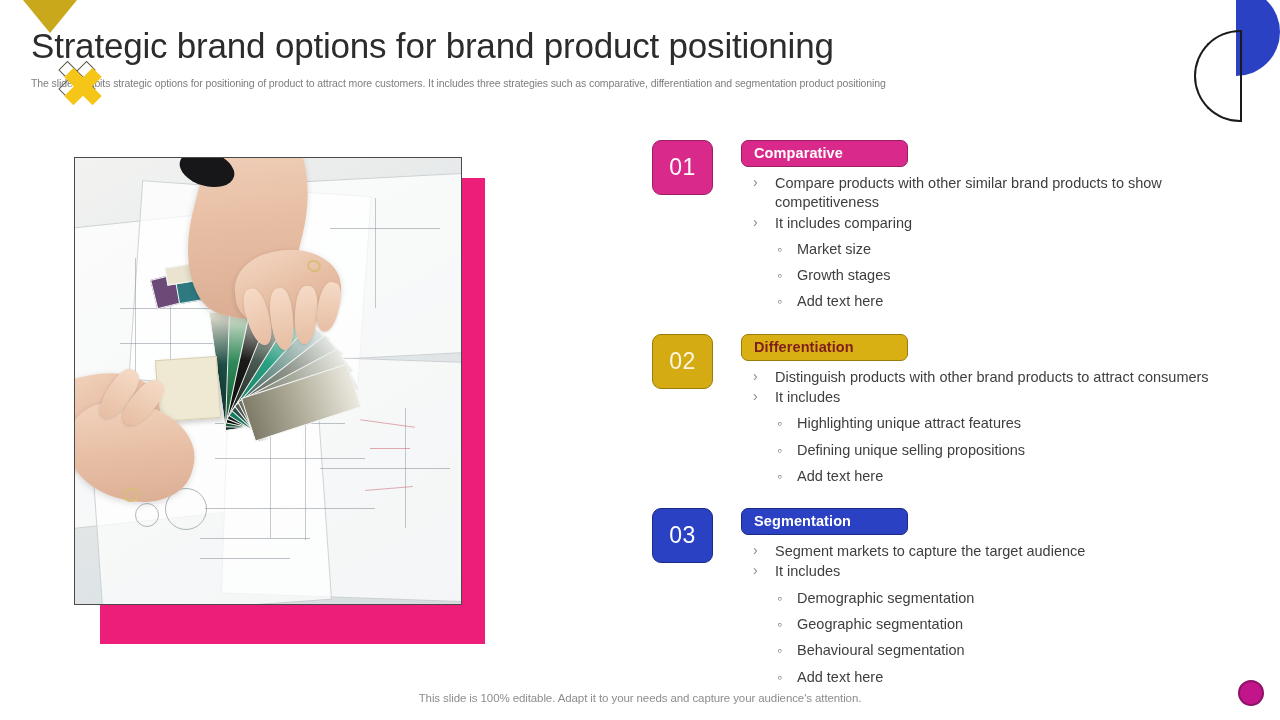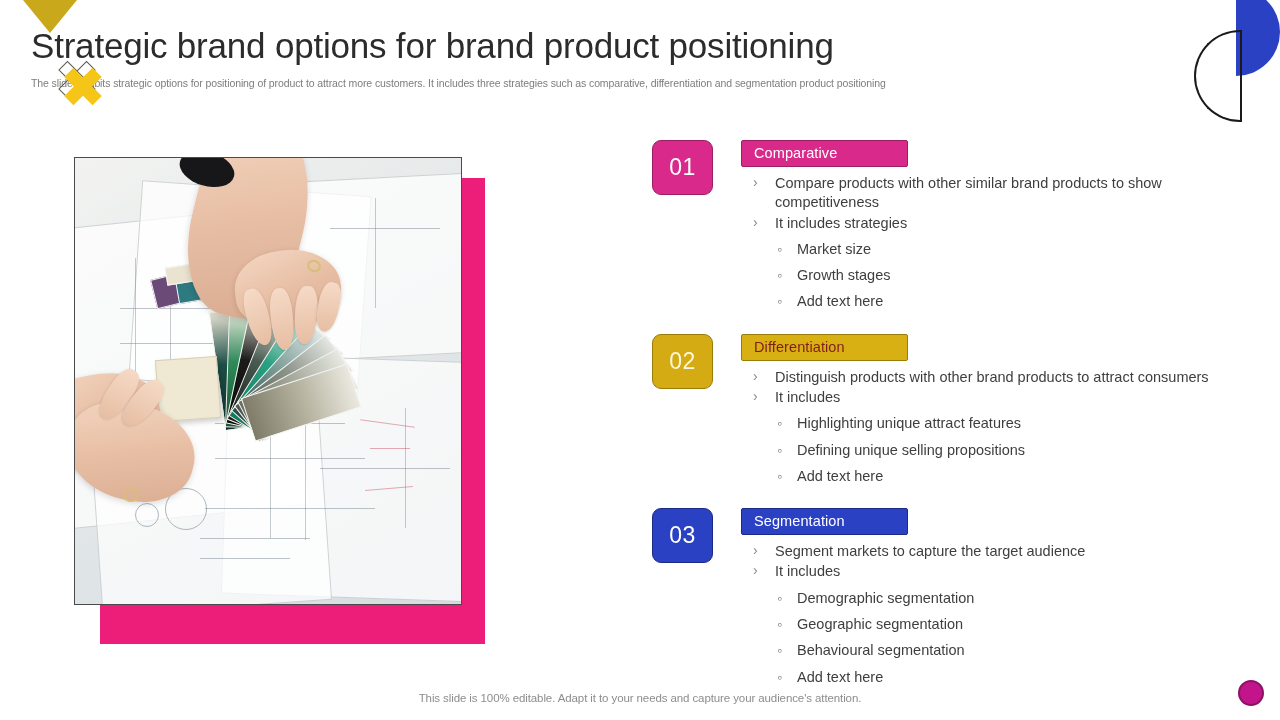--- a/index.html
+++ b/index.html
@@ -212,23 +212,23 @@
   .badge.pink   { background: #d92a8c; border: 1.5px solid #9c1f66; }
   .badge.gold   { background: #d4ab13; border: 1.5px solid #9a7c0a; color: #fdf6e0; }
   .badge.blue   { background: #2b41c4; border: 1.5px solid #1b2a87; }
 
   .strategy-body { padding-left: 89px; }
 
   .pill {
     display: inline-block;
     min-width: 167px;
     padding: 4px 14px 5px 12px;
-    border-radius: 2px;
+    border-radius: 7px;
     font-size: 14.5px;
-    font-weight: normal;
+    font-weight: bold;
     letter-spacing: 0.1px;
     margin-bottom: 6px;
   }
   .pill.pink { background: #d92a8c; border: 1.5px solid #9c1f66; color: #ffffff; }
   .pill.gold { background: #d9b014; border: 1.5px solid #9a7c0a; color: #7f1d1d; }
   .pill.blue { background: #2b41c4; border: 1.5px solid #1b2a87; color: #ffffff; }
 
   .bullets { padding-left: 8px; }
 
   .b1 {
@@ -372,21 +372,21 @@
   </div>
 
   <div class="content">
 
     <div class="strategy s1">
       <div class="badge pink">01</div>
       <div class="strategy-body">
         <div class="pill pink">Comparative</div>
         <div class="bullets">
           <div class="b1">Compare products with other similar brand products to show competitiveness</div>
-          <div class="b1">It includes strategies</div>
+          <div class="b1">It includes comparing</div>
           <div class="b2">Market size</div>
           <div class="b2">Growth stages</div>
           <div class="b2">Add text here</div>
         </div>
       </div>
     </div>
 
     <div class="strategy s2">
       <div class="badge gold">02</div>
       <div class="strategy-body">

